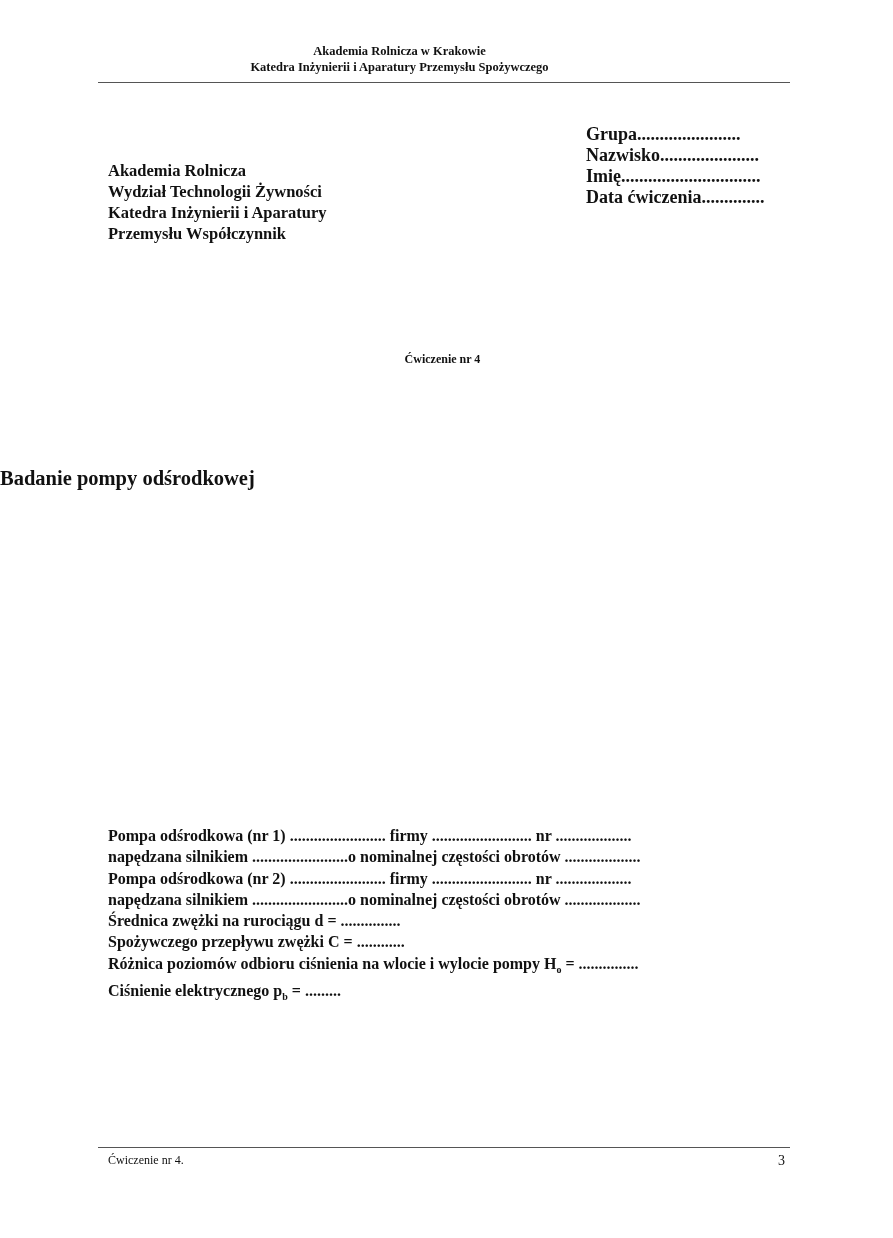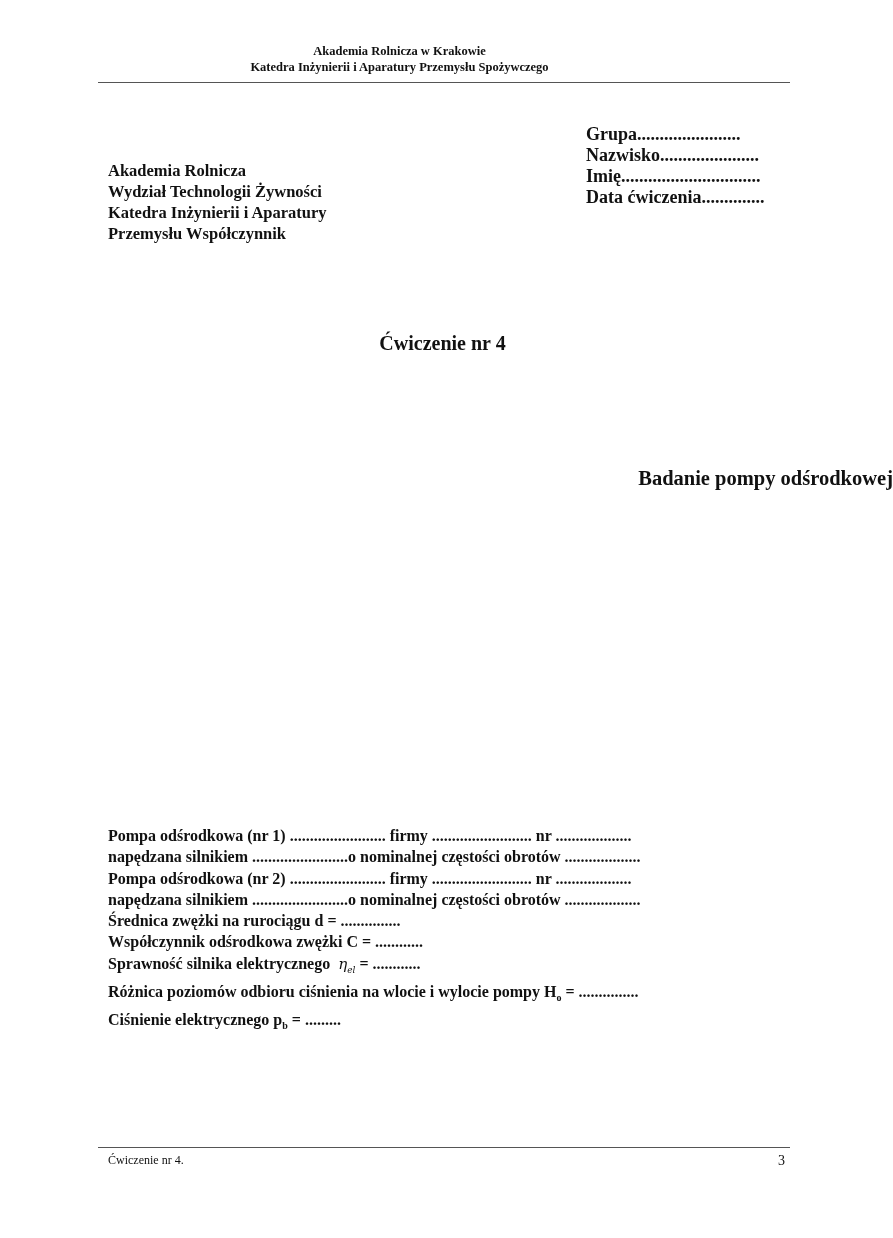--- a/index.html
+++ b/index.html
@@ -15,25 +15,25 @@
     .rule {
       position: absolute; left: 98px; width: 692px; height: 1px; background: #555555;
     }
     .left-info {
       position: absolute; left: 108px; top: 124px; font-weight: bold; font-size: 16.5px; line-height: 21px; margin-top: 36px;
     }
     .right-info {
       position: absolute; left: 586px; top: 124px; font-weight: bold; font-size: 18px; line-height: 21px; font-family: Liberation Serif, serif;
     }
     .exercise-no {
-      position: absolute; left: 0; width: 885px; top: 332px; text-align: center;
-      font-weight: bold; font-size: 20px;
+      position: absolute; left: 0; width: 885px; top: 352px; text-align: center;
+      font-weight: bold; font-size: 12px;
     }
     .title {
-      position: absolute; left: 0; width: 893px; top: 467px; text-align: right;
+      position: absolute; left: 0; width: 893px; top: 467px; text-align: left;
       font-weight: bold; font-size: 20.5px;
     }
     .fields {
       position: absolute; left: 108px; top: 825px; font-weight: bold; font-size: 16px; line-height: 21.3px;
       white-space: nowrap;
     }
     .eta { font-style: italic; font-weight: normal; font-family: "DejaVu Serif", serif; font-size: 15px; margin-left: 4px; }
     .eta sub { font-size: 9px; }
     .footer-left {
       position: absolute; left: 108px; top: 1153px; font-size: 12px;
@@ -68,26 +68,21 @@
 
 <div class="exercise-no">Ćwiczenie nr 4</div>
 <div class="title">Badanie pompy odśrodkowej</div>
 
 <div class="fields">
   <div>Pompa odśrodkowa (nr 1) ........................ firmy ......................... nr ...................</div>
   <div>napędzana silnikiem ........................o nominalnej częstości obrotów ...................</div>
   <div>Pompa odśrodkowa (nr 2) ........................ firmy ......................... nr ...................</div>
   <div>napędzana silnikiem ........................o nominalnej częstości obrotów ...................</div>
   <div>Średnica zwężki na rurociągu d = ...............</div>
-  <div>Współczynnik odśrodkowa zwężki C = ............</div>
-  <div>
-    <span>Sprawność silnika elektrycznego</span>
-    <span class="eta"><span>η</span><sub>el</sub></span>
-    <span> = ............</span>
-  </div>
+  <div>Spożywczego przepływu zwężki C = ............</div>
   <div>
     <span>Różnica poziomów odbioru ciśnienia na wlocie i wylocie pompy H</span><sub class="s">o</sub><span> = ...............</span>
   </div>
   <div>
     <span>Ciśnienie elektrycznego p</span><sub class="s">b</sub><span> = .........</span>
   </div>
 </div>
 
 <div class="rule" style="top:1147px;"></div>
 <div class="footer-left">Ćwiczenie nr 4.</div>

